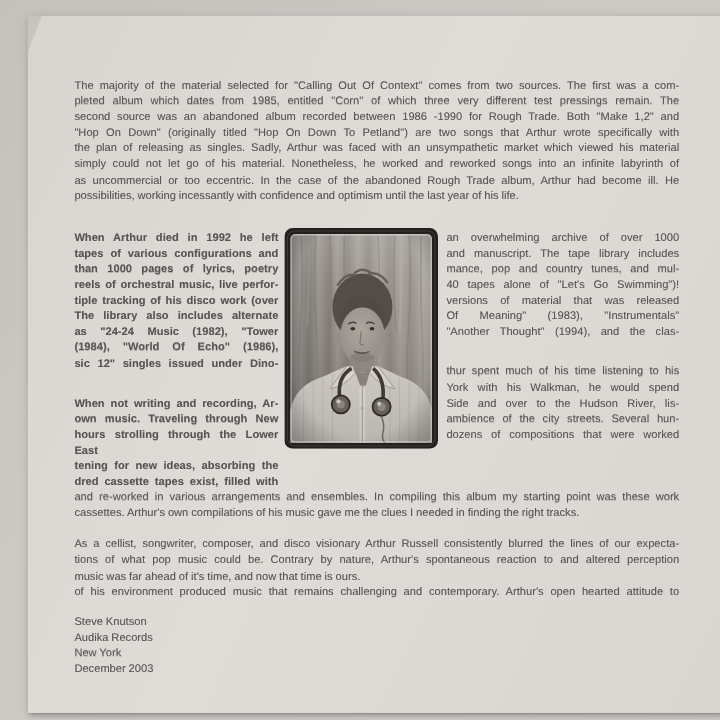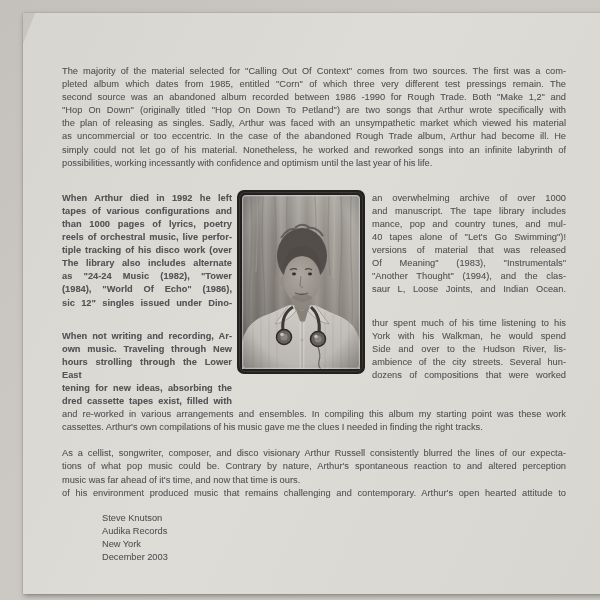--- a/index.html
+++ b/index.html
@@ -42,38 +42,38 @@
   .col-left{width:170px;margin-right:5px;font-weight:bold;}
   .col-right{width:194px;margin-left:7px;}
   .col-left .para + .para,
   .col-right .para + .para{margin-top:20px;}
   .photo{
     flex:0 0 128px;width:128px;height:184px;margin-top:-2px;
   }
   .photo svg{display:block;}
   .para-continuation{margin-top:0;}
   .para-closing{margin-top:13px;}
-  .signature{margin-top:12px;margin-left:40px;}
+  .signature{margin-top:12px;}
 </style>
 </head>
 <body>
 
 <div class="scene">
   <div class="paper">
     <div class="corner-cut"></div>
     <div class="content">
 
       <div class="para para-intro">
           <div class="tline">The majority of the material selected for "Calling Out Of Context" comes from two sources. The first was a com-</div>
           <div class="tline">pleted album which dates from 1985, entitled "Corn" of which three very different test pressings remain. The</div>
           <div class="tline">second source was an abandoned album recorded between 1986 -1990 for Rough Trade. Both "Make 1,2" and</div>
           <div class="tline">"Hop On Down" (originally titled "Hop On Down To Petland") are two songs that Arthur wrote specifically with</div>
           <div class="tline">the plan of releasing as singles. Sadly, Arthur was faced with an unsympathetic market which viewed his material</div>
+          <div class="tline">simply could not let go of his material. Nonetheless, he worked and reworked songs into an infinite labyrinth of</div>
           <div class="tline">as uncommercial or too eccentric. In the case of the abandoned Rough Trade album, Arthur had become ill. He</div>
-          <div class="tline">simply could not let go of his material. Nonetheless, he worked and reworked songs into an infinite labyrinth of</div>
           <div class="tline tline-last">possibilities, working incessantly with confidence and optimism until the last year of his life.</div>
         </div>
 
       <div class="wrap-row">
         <div class="col col-left">
           <div class="para">
               <div class="tline">When Arthur died in 1992 he left</div>
               <div class="tline">tapes of various configurations and</div>
               <div class="tline">than 1000 pages of lyrics, poetry</div>
               <div class="tline">reels of orchestral music, live perfor-</div>
@@ -212,21 +212,20 @@
 
         <div class="col col-right">
           <div class="para">
               <div class="tline">an overwhelming archive of over 1000</div>
               <div class="tline">and manuscript. The tape library includes</div>
               <div class="tline">mance, pop and country tunes, and mul-</div>
               <div class="tline">40 tapes alone of "Let's Go Swimming")!</div>
               <div class="tline">versions of material that was released</div>
               <div class="tline">Of Meaning" (1983), "Instrumentals"</div>
               <div class="tline">"Another Thought" (1994), and the clas-</div>
-              <div class="tline">saur L, Loose Joints, and Indian Ocean.</div>
             </div>
           <div class="para">
               <div class="tline">thur spent much of his time listening to his</div>
               <div class="tline">York with his Walkman, he would spend</div>
               <div class="tline">Side and over to the Hudson River, lis-</div>
               <div class="tline">ambience of the city streets. Several hun-</div>
               <div class="tline">dozens of compositions that were worked</div>
             </div>
         </div>
       </div>

